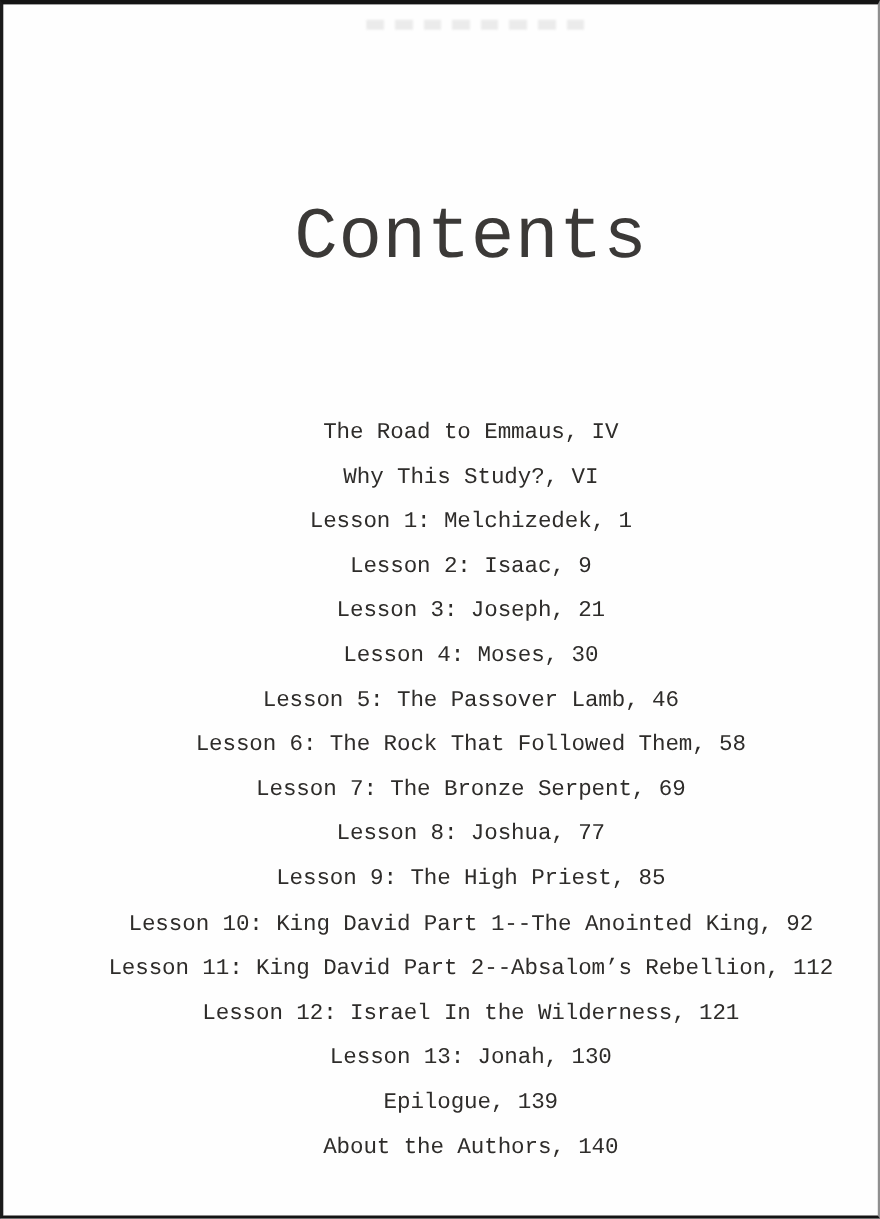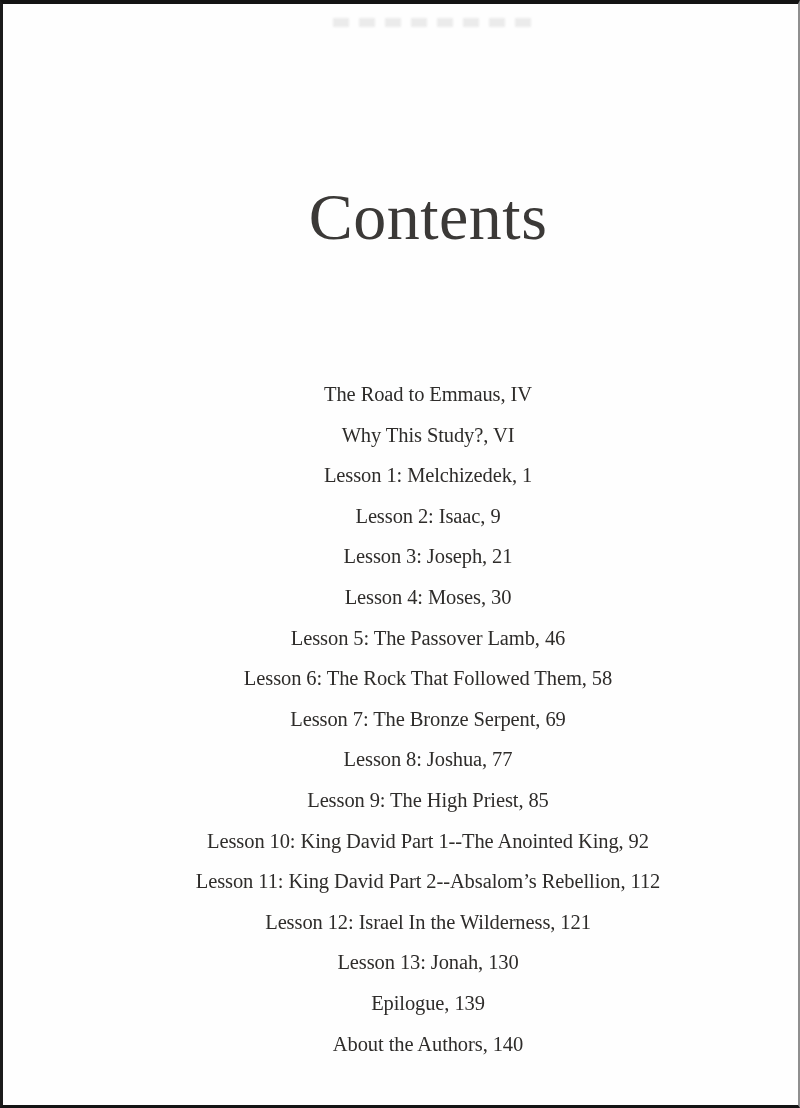--- a/index.html
+++ b/index.html
@@ -16,21 +16,21 @@
   .page {
     position: absolute;
     inset: 0;
     box-sizing: border-box;
     background: #fefefe;
     border-top: 4px solid #141414;
     border-left: 3px solid #1b1b1b;
     border-bottom: 3px solid #141414;
     border-right: 2px solid #8f8f8f;
     overflow: hidden;
-    font-family: Liberation Serif, serif;
+    font-family: Liberation Mono, monospace;
   }
   
   .scan-artifact {
     position: absolute;
     top: 14px;
     left: 330px;
     width: 200px;
     height: 9px;
     background: repeating-linear-gradient(
       90deg,

